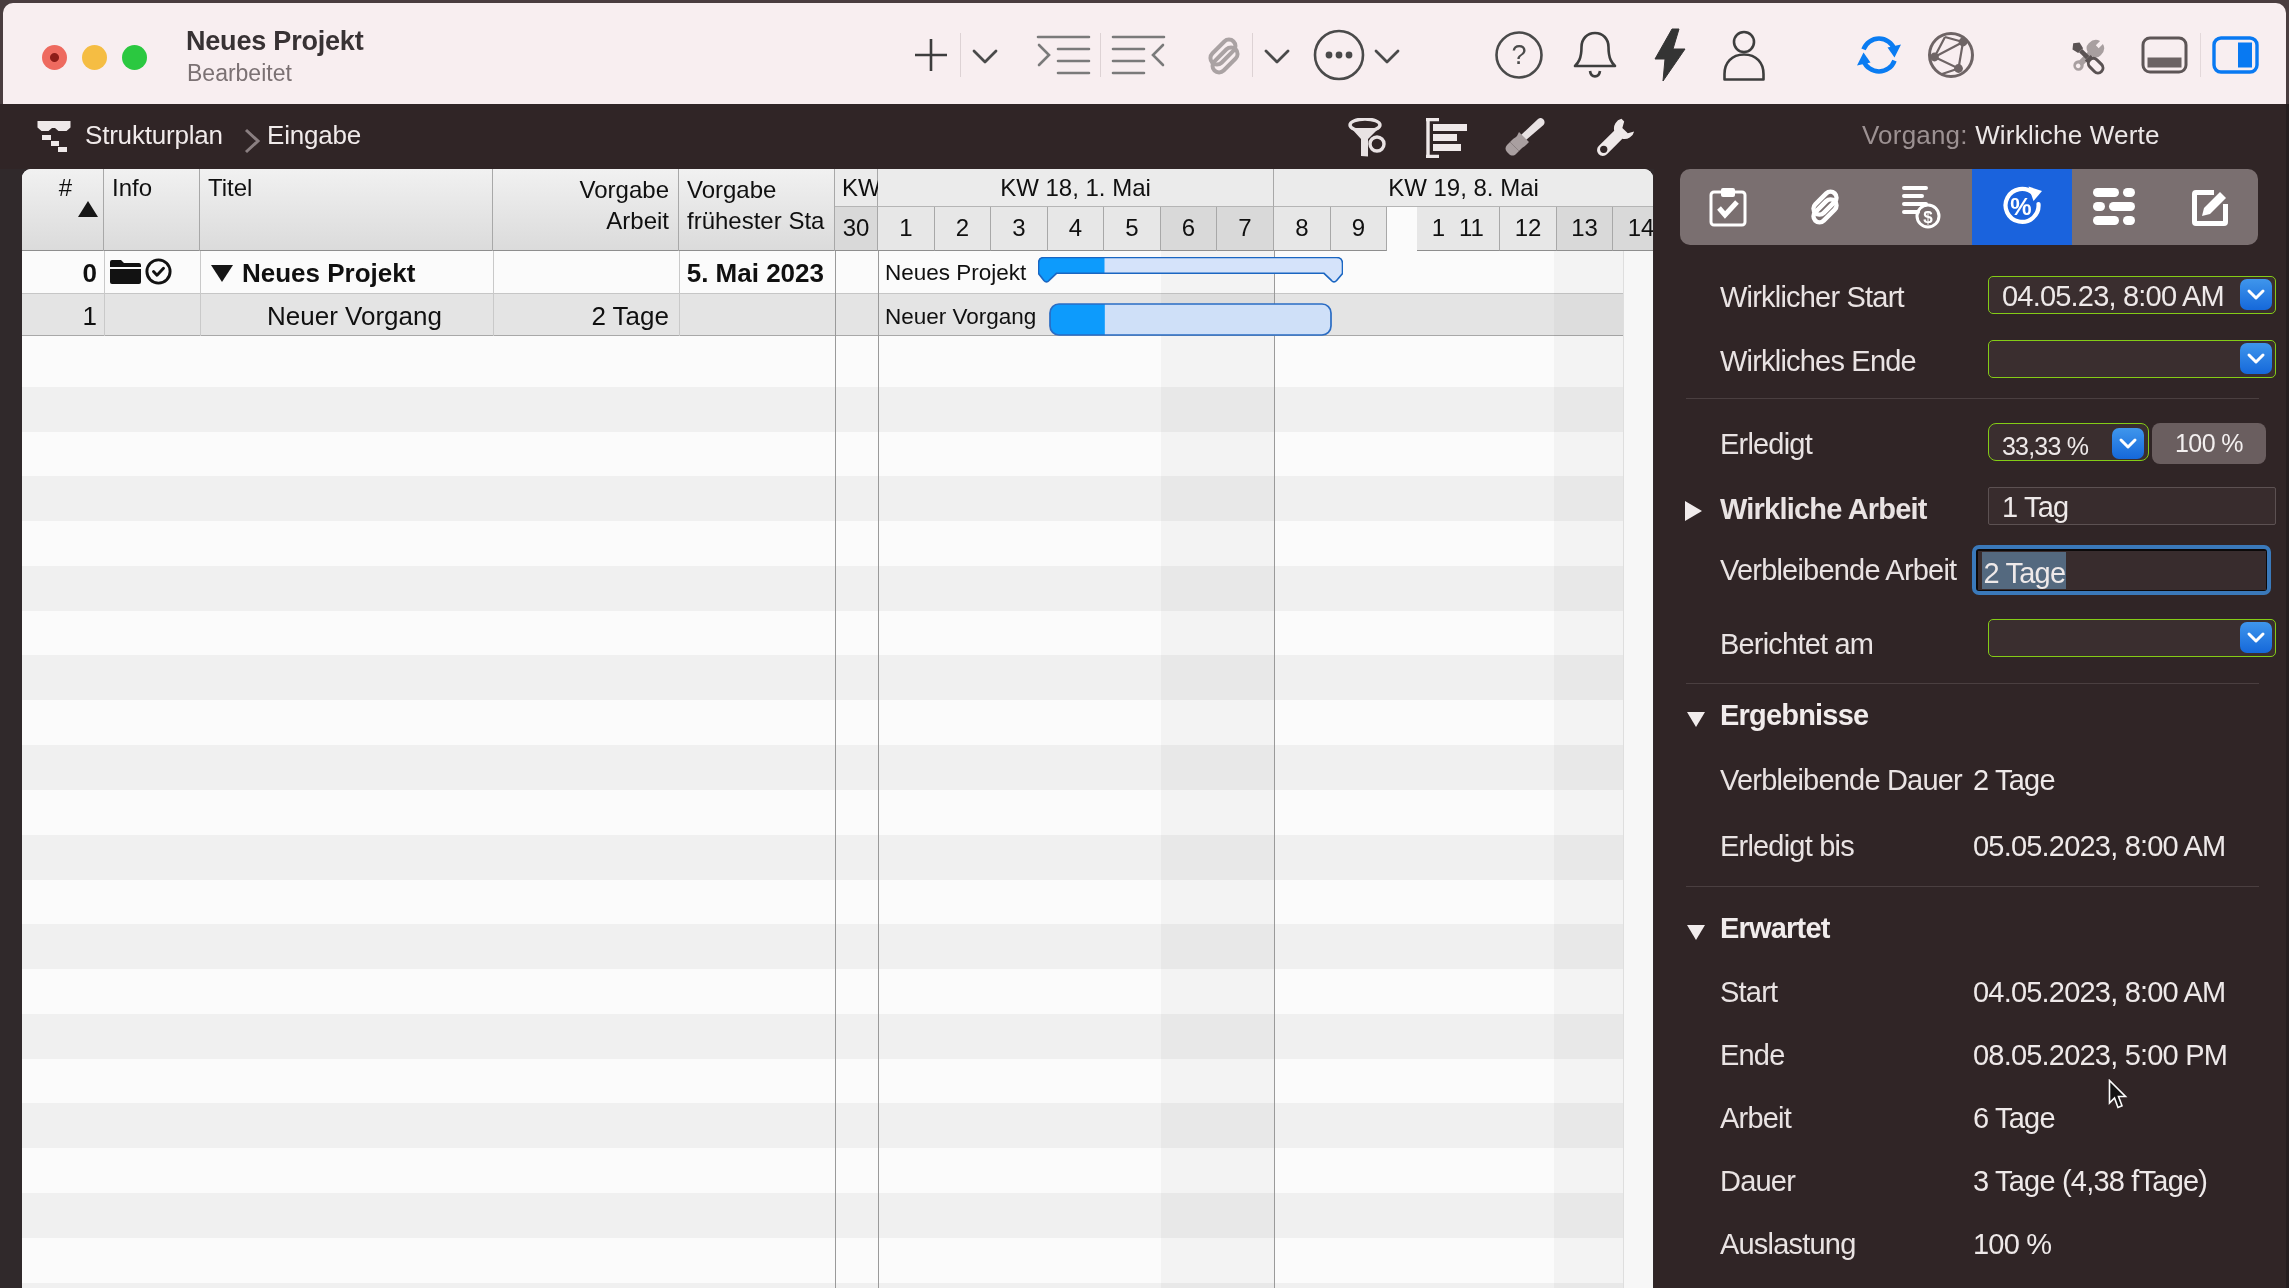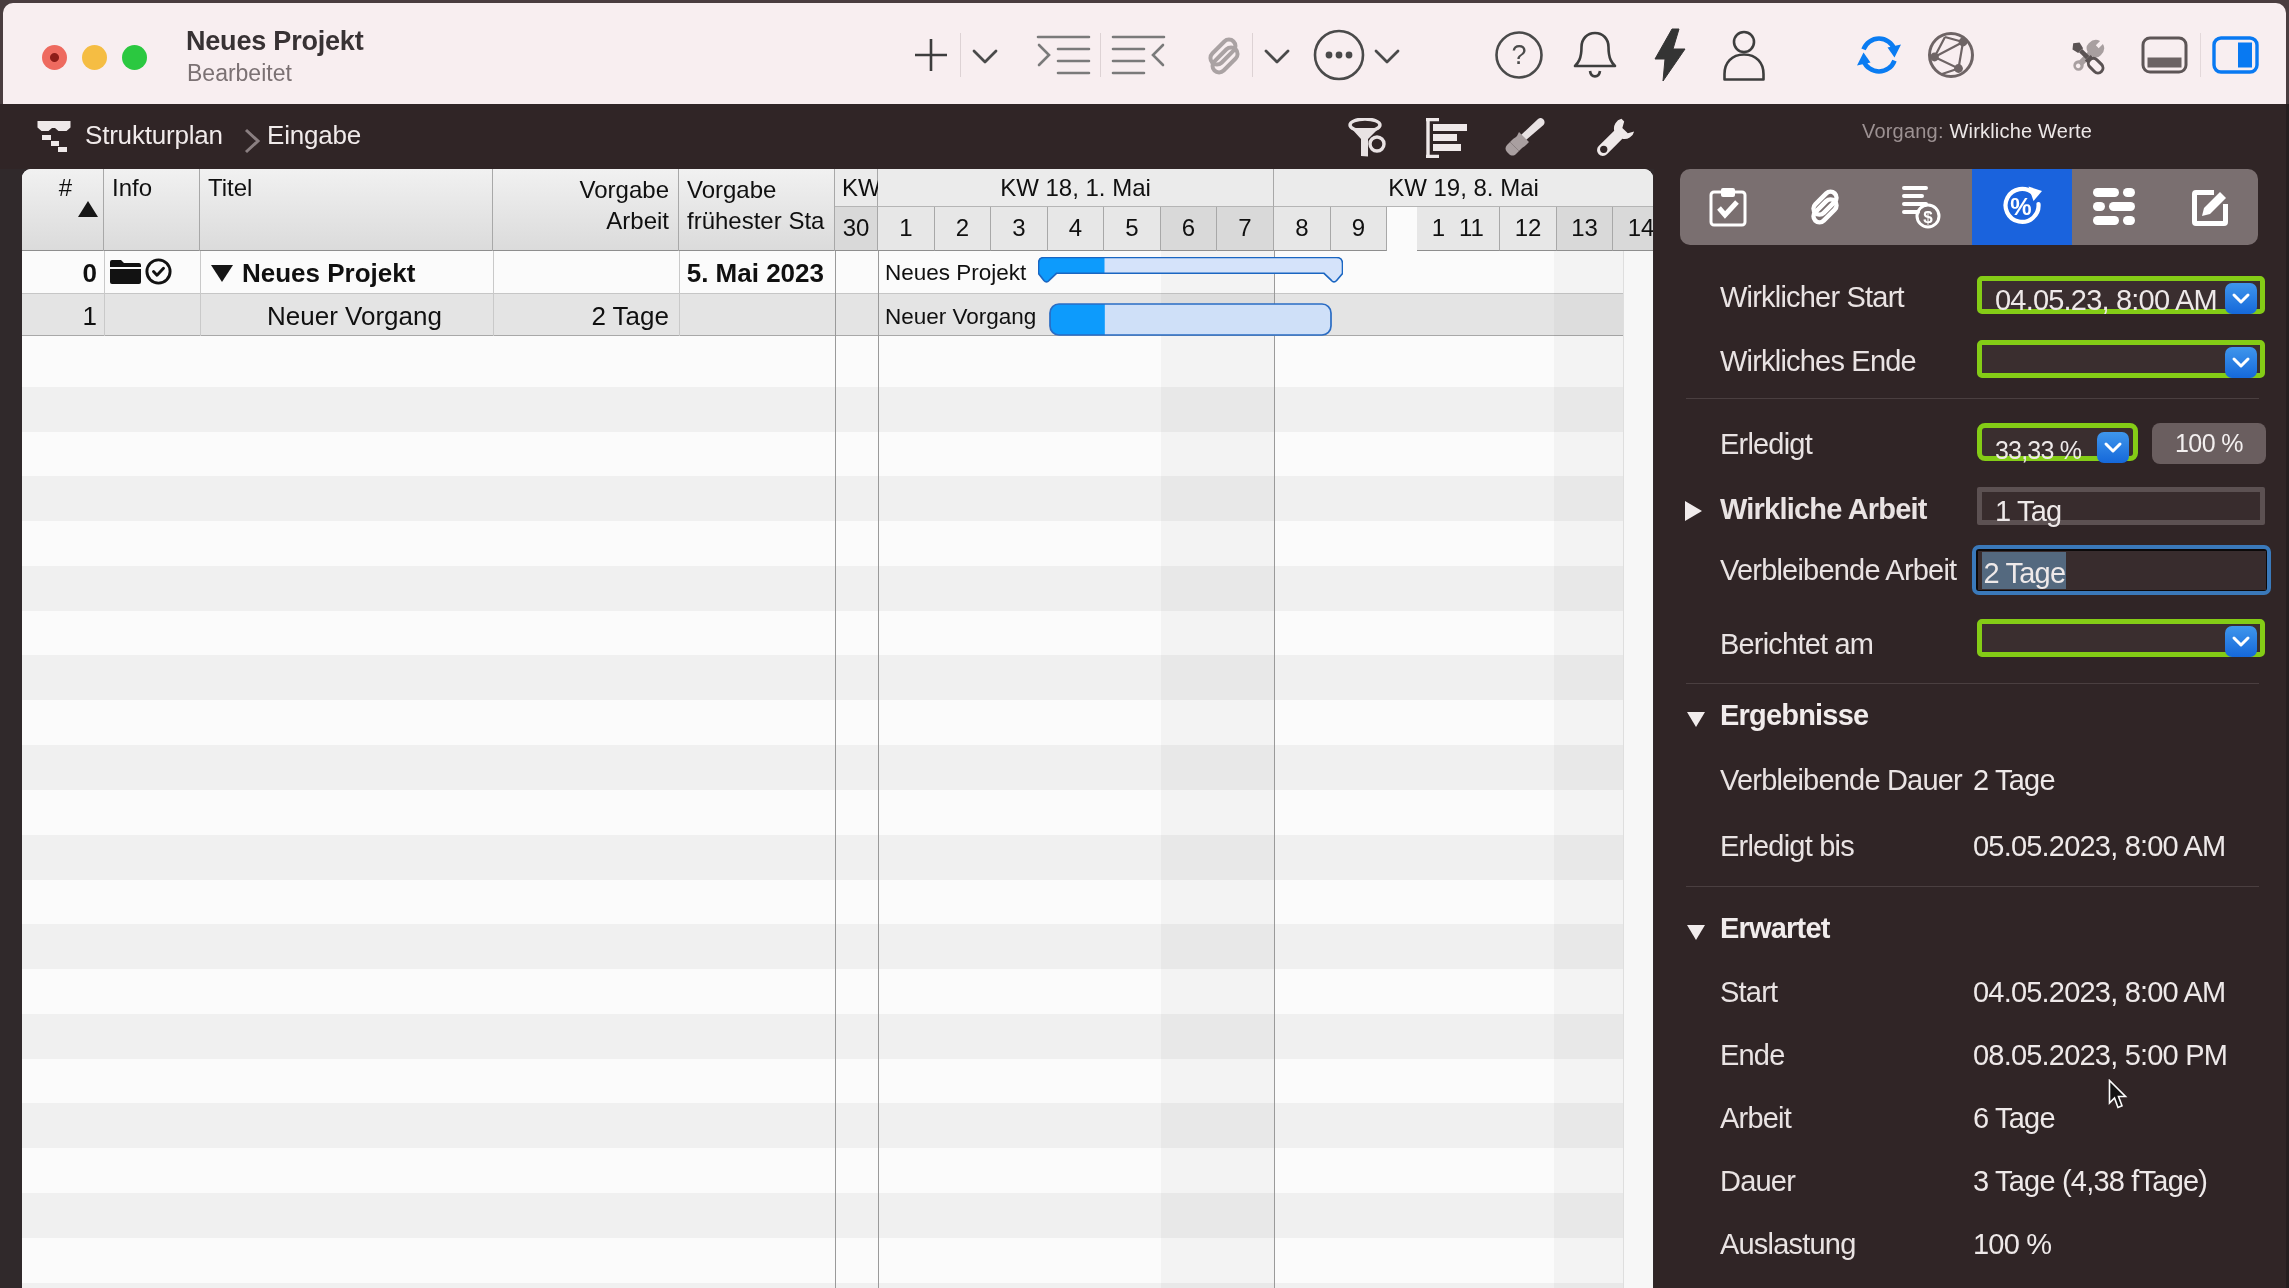--- a/index.html
+++ b/index.html
@@ -36,21 +36,21 @@
   #row0 { left:0; top:82px; width:1631px; height:43px; background:#FBFBFB; border-bottom:1px solid #c6c6c6; }
   #row1 { left:0; top:125px; width:1631px; height:42px; background:#E4E4E4; border-bottom:1px solid #a8a8a8; }
   .cellb { position:absolute; top:0; width:1px; height:100%; background:#c9c9c9; }
   .rtxt { position:absolute; font-size:26px; color:#101010; }
   .gtxt { position:absolute; font-size:22.5px; color:#101010; }
   
   #sidebar { left:1654px; top:104px; width:635px; height:1184px; background:#302526; }
   #sidebar .lbl { position:absolute; left:66px; font-size:29px; color:#e9e3e3; letter-spacing:-0.8px; }
   #sidebar .val { position:absolute; left:319px; font-size:29px; color:#eee9e9; letter-spacing:-0.8px; }
   #sidebar .shead { position:absolute; left:66px; font-size:29px; font-weight:bold; color:#f1ecec; letter-spacing:-0.8px;}
-  .field { position:absolute; left:323px; width:288px; height:38px; background:#3a2e2f; border:5px solid #84cc16; border-radius:5px;text-align:right; }
+  .field { position:absolute; left:334px; width:288px; height:38px; background:#3a2e2f; border:1px solid #84cc16; border-radius:5px;text-align:right; }
   .fieldtxt { position:absolute; left:13px; top:3px; font-size:29px; color:#eee9e9; letter-spacing:-0.8px;}
   .ddbtn { position:absolute; right:3px; top:2px; width:32px; height:31px; border-radius:7px; background:linear-gradient(#3F96EC,#1568DA); }
   .divider { position:absolute; left:32px; width:573px; height:1px; background:#4a3f40; }
 </style>
 </head>
 <body>
 <div class="abs" id="winbg"></div>
 <div class="abs" id="titlebar">
   <div class="tl" style="left:39px;background:radial-gradient(circle at 50% 50%, #8d1d18 0 4px, #ee6a5f 5px);"></div>
   <div class="tl" style="left:79px;background:#f5bd43;"></div>
@@ -297,21 +297,21 @@
         </clipPath>
       </defs>
     <g clip-path="url(#tb)">
       <rect x="0" y="0" width="283" height="33" fill="#cfe0f8"></rect>
       <rect x="0" y="0" width="55.8" height="33" fill="#0d9bfc"></rect>
     </g>
     <rect x="1" y="1" width="281" height="31" rx="9" fill="none" stroke="#2a6cc4" stroke-width="1.7"></rect>
   </svg>
 </div>
 <div class="abs" id="sidebar">
-  <div class="abs" style="left:208px;top:16px;font-size:20px;letter-spacing:0.2px;color:#9c9192">Vorgang: <span style="color:#ece7e7">Wirkliche Werte</span></div>
+  <div class="abs" style="left:208px;top:16px;font-size:26px;letter-spacing:0.2px;color:#9c9192">Vorgang: <span style="color:#ece7e7">Wirkliche Werte</span></div>
 
   <div class="abs" style="left:26px;top:65px;width:578px;height:76px;background:#7a6f70;border-radius:10px;overflow:hidden">
     <div class="abs" style="left:292px;top:0;width:100px;height:76px;background:#1a63dd"></div>
 
     <svg class="abs" style="left:29px;top:18px" width="38" height="40" viewBox="0 0 38 40">
       <rect x="2" y="5" width="34" height="33" rx="3" stroke="#fff" stroke-width="3" fill="none"></rect>
       <rect x="12" y="1" width="14" height="9" rx="2" fill="#fff"></rect>
       <path d="M10 21l6 7l12 -13" stroke="#fff" stroke-width="5" fill="none"></path>
     </svg>
 

